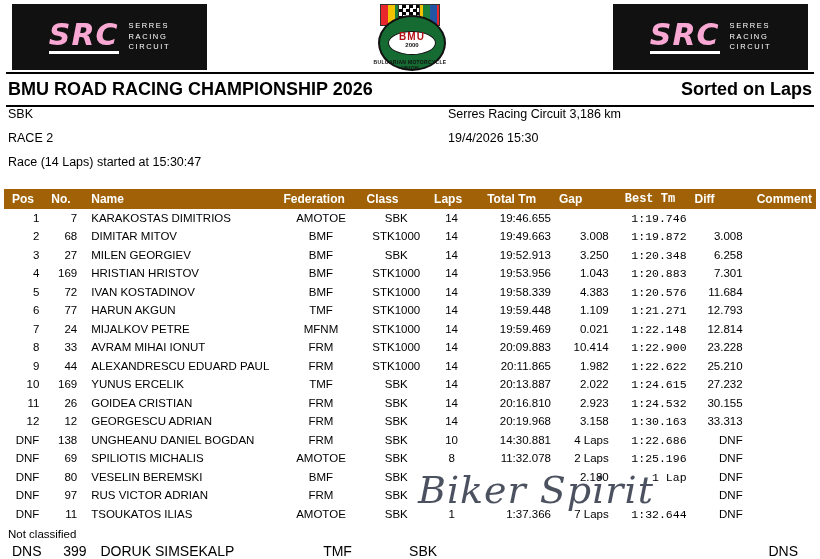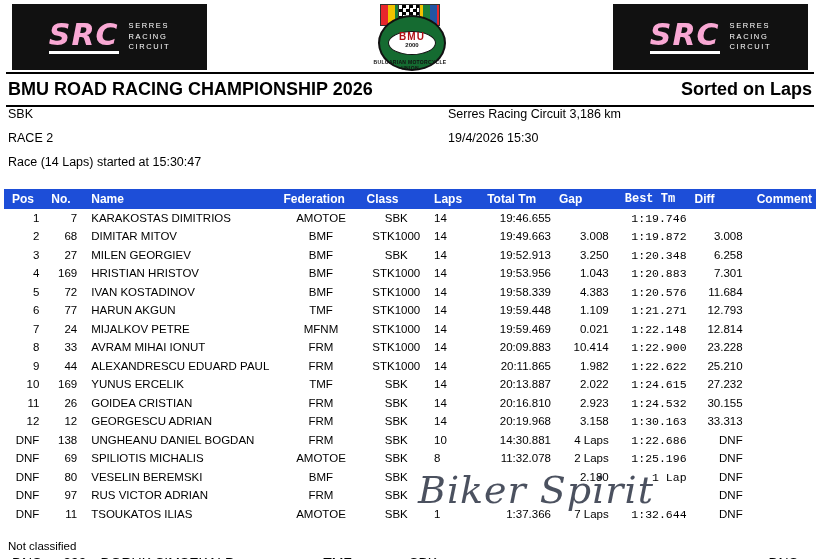--- a/index.html
+++ b/index.html
@@ -159,55 +159,55 @@
   .info-row.single { height: 28px; }
 
   
   table.results {
     width: 812px;
     margin: 6px 4px 0 4px;
     border-collapse: collapse;
     font-size: 11.5px;
   }
   table.results thead th {
-    background: #1d4ed8;
+    background: #a16207;
     color: #ffffff;
     font-weight: bold;
     font-size: 12px;
     padding: 3px 4px;
     text-align: left;
     white-space: nowrap;
   }
   table.results tbody td {
     padding: 1.5px 4px;
     white-space: nowrap;
     line-height: 1.35;
   }
   .c-pos      { width: 34px;  text-align: right; padding-right: 8px !important; }
   .c-no       { width: 34px;  text-align: right; padding-right: 10px !important; }
   .c-name     { width: 192px; text-align: left; }
   .c-fed      { width: 92px;  text-align: center; }
   .c-class    { width: 74px;  text-align: center; }
-  .c-laps     { width: 44px;  text-align: left; }
+  .c-laps     { width: 44px;  text-align: center; }
   .c-total    { width: 82px;  text-align: right; }
   .c-gap      { width: 66px;  text-align: right; }
   .c-best     { width: 76px;  text-align: right; font-family: Liberation Mono, monospace; }
   .c-diff     { width: 62px;  text-align: right; }
   .c-comment  { text-align: left; padding-left: 10px !important; }
 
   th.c-pos     { text-align: left; padding-left: 8px !important; }
   th.c-no      { text-align: left; padding-left: 4px !important; }
   th.c-total   { text-align: left; padding-left: 14px !important; }
   th.c-gap     { text-align: right; padding-right: 6px !important; }
   th.c-best    { text-align: left; padding-left: 12px !important; }
   th.c-diff    { text-align: right; padding-right: 6px !important; }
 
   
   .notclassified {
-    margin: 16px 0 0 8px;
+    margin: 4px 0 0 8px;
     font-size: 11.5px;
   }
   table.nc {
     width: 812px;
     margin: 2px 4px 0 4px;
     border-collapse: collapse;
     font-size: 14px;
   }
   table.nc td {
     padding: 1.5px 4px;

